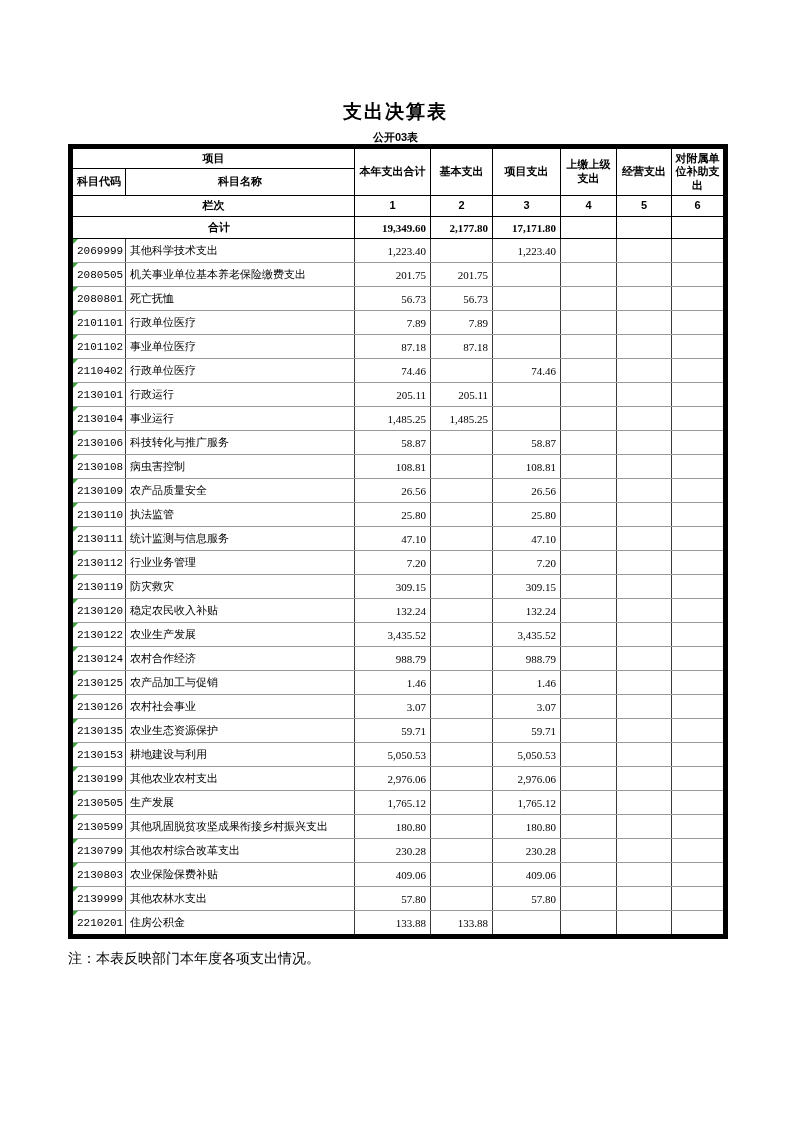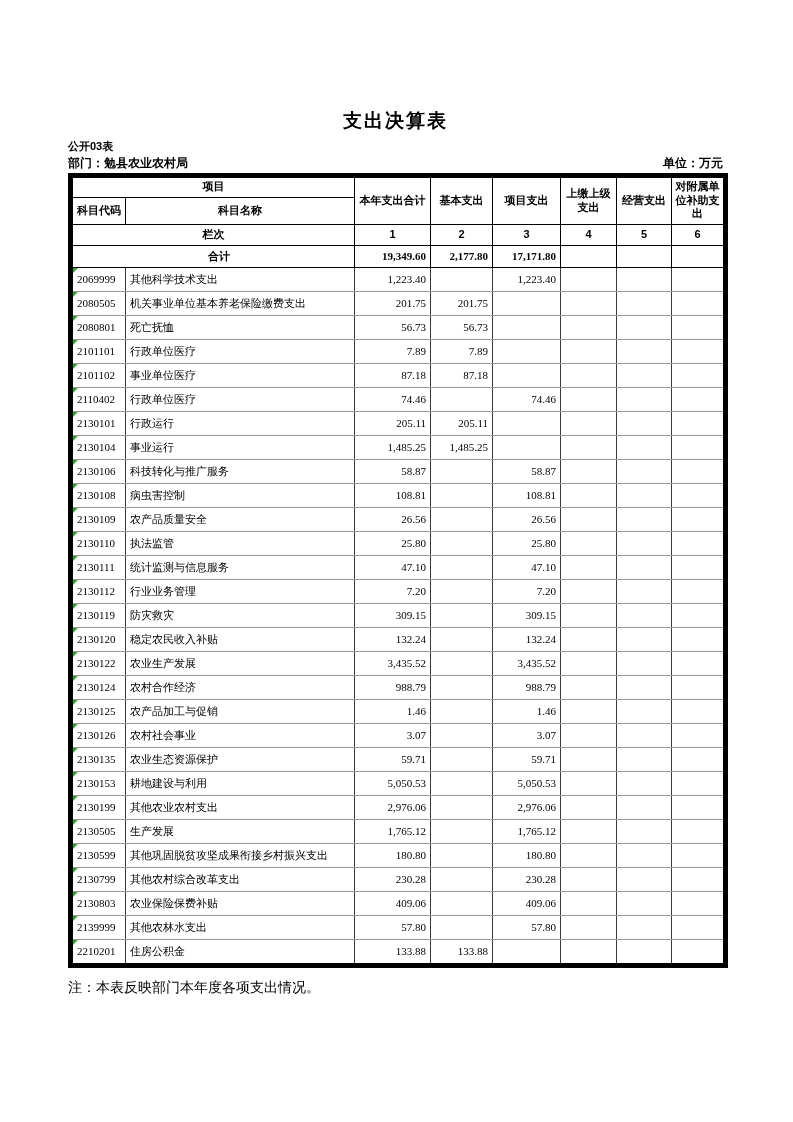--- a/index.html
+++ b/index.html
@@ -11,32 +11,31 @@
     width: 793px;
     height: 1122px;
     position: relative;
     font-family: "Liberation Serif", serif;
     color: #000;
   }
   .sheet {
     width: 655px;
     margin-left: 68px;
     padding-top: 102px;
-    margin-top: 9px;
   }
   .doc-title {
     text-align: center;
     font-family: "Liberation Sans", sans-serif;
     font-weight: bold;
     font-size: 19px;
     letter-spacing: 2px;
     line-height: 1;
   }
   .form-code {
-    text-align: left;
+    text-align: center;
     font-family: "Liberation Sans", sans-serif;
     font-weight: bold;
     font-size: 11px;
     margin-top: 10px;
     line-height: 1.2;
   }
   .meta-row {
     display: flex;
     justify-content: space-between;
     align-items: flex-end;
@@ -79,21 +78,21 @@
   table.budget tr.total-row td {
     border: 1px solid #000;
     font-weight: bold;
     height: 21px;
     padding-left: 15px;
   }
   table.budget tr.total-row td.t-label {
     font-family: "Liberation Sans", sans-serif;
     text-align: center;
   }
-  td.c-code { text-align: left; position: relative; }
+  td.c-code { text-align: left; position: relative; font-family: Liberation Mono, monospace; }
   td.c-name { text-align: left; }
   td.c-num  { text-align: right; }
   .tri {
     position: absolute;
     left: 0;
     top: 0;
     width: 0;
     height: 0;
     border-top: 5px solid #3aa43a;
     border-right: 5px solid transparent;
@@ -106,24 +105,20 @@
 </style>
 </head>
 <body>
 
 <div class="sheet">
 
   <div class="doc-title">支出决算表</div>
 
   <div class="form-code">公开03表</div>
 
-  <div class="meta-row">
-    <span>部门：勉县农业农村局</span>
-    <span>单位：万元</span>
-  </div>
 
   <table class="budget">
     <colgroup>
       <col style="width:55px">
       <col style="width:229px">
       <col style="width:76px">
       <col style="width:62px">
       <col style="width:68px">
       <col style="width:56px">
       <col style="width:55px">

